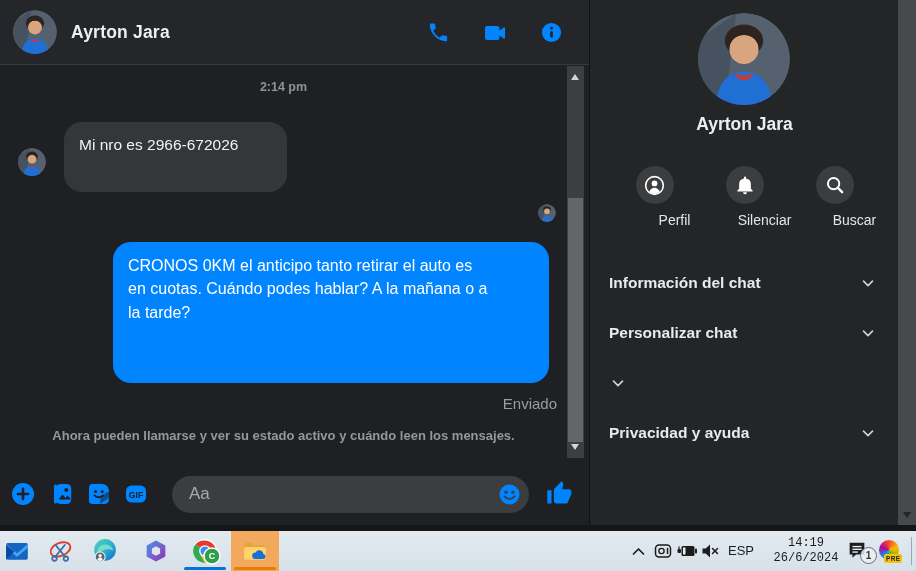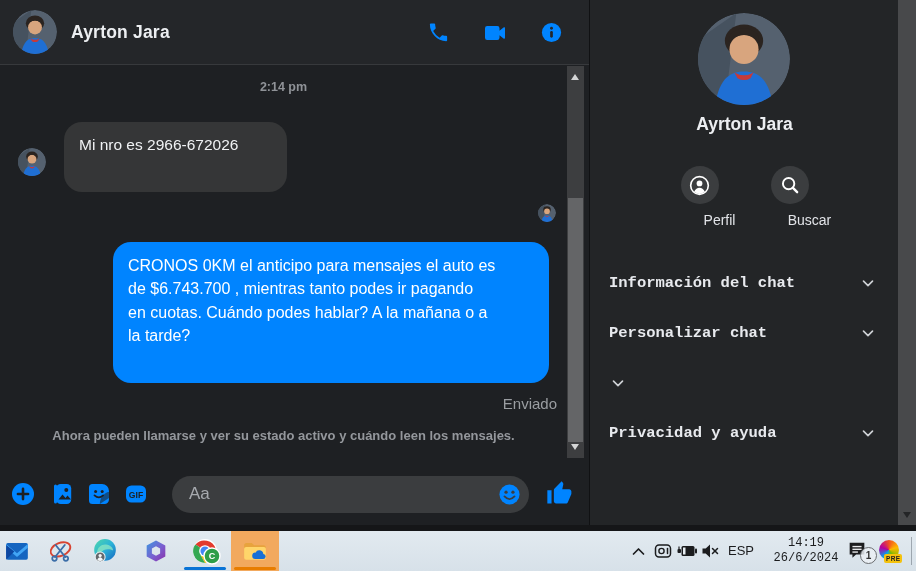--- a/index.html
+++ b/index.html
@@ -62,21 +62,21 @@
 
   
   .sidebar { position:absolute; left:589px; top:0; width:327px; height:531px; background:#232527; border-left:1px solid #101113; }
   .side-avatar { position:absolute; left:108px; top:13px; width:92px; height:92px; border-radius:50%; overflow:hidden; cursor:pointer; }
   .side-name { position:absolute; top:114px; left:0; width:309px; text-align:center;
     font-size:17.5px; font-weight:bold; color:#eceef1; }
   .side-actions { position:absolute; top:166px; left:0; width:309px; display:flex; justify-content:center; }
   .side-action { width:90px; display:flex; flex-direction:column; align-items:center; cursor:pointer; }
   .action-circle { width:38px; height:38px; border-radius:50%; background:#3b3d3f; display:flex; align-items:center; justify-content:center; }
   .action-label { margin-top:8px; font-size:14px; color:#e2e4e8;margin-left:40px; }
-  .side-menu { position:absolute; top:258px; left:0; width:309px;font-family:Liberation Mono, monospace; }
+  .side-menu { position:absolute; top:258px; left:0; width:309px; }
   .menu-item { height:50px; padding:0 22px 0 19px; display:flex; align-items:center; justify-content:space-between; cursor:pointer; border-radius:8px; }
   .menu-label { font-size:15.5px; font-weight:600; color:#e8eaee; }
 
   
   .sidebar-scrollbar { position:absolute; right:0; top:0; width:18px; height:525px; background:#48494b; cursor:pointer; }
   .sidebar-scrollbar .arrow { position:absolute; bottom:7px; left:4.5px; width:0; height:0;
     border-left:4.5px solid transparent; border-right:4.5px solid transparent; border-top:6px solid #242527; }
   .window-bottom { position:absolute; left:0; top:525px; width:916px; height:6px; background:#151618; }
 
   
@@ -215,22 +215,21 @@
           <div>Mi nro es 2966-672026</div>
         </div>
 
         <div class="seen-avatar">
           <svg viewBox="0 0 48 48" width="18" height="18">
               <use href="#avatar-man"></use>
             </svg>
         </div>
 
         <div class="bubble-out">
-          <div>CRONOS 0KM el anticipo para mensajes el auto es</div>
-          <div>de $6.743.700 , mientras tanto podes ir pagando</div>
+          <div>CRONOS 0KM el anticipo tanto retirar el auto es</div>
           <div>en cuotas. Cuándo podes hablar? A la mañana o a</div>
           <div>la tarde?</div>
         </div>
 
         <div class="sent-status">Enviado</div>
         <div class="system-notice">Ahora pueden llamarse y ver su estado activo y cuándo leen los mensajes.</div>
       </div>
 
       <div class="chat-scrollbar">
         <div class="sb-arrow-up"></div>
@@ -283,20 +282,28 @@
       <div class="side-name">Ayrton Jara</div>
 
       <div class="side-actions">
         <div class="side-action">
           <div class="action-circle">
             <svg viewBox="0 0 24 24" width="23" height="23">
                 <use href="#icon-person-circle"></use>
               </svg>
           </div>
           <div class="action-label">Perfil</div>
+        </div>
+        <div class="side-action">
+          <div class="action-circle">
+            <svg viewBox="0 0 24 24" width="22" height="22">
+                <use href="#icon-bell"></use>
+              </svg>
+          </div>
+          <div class="action-label">Silenciar</div>
         </div>
         <div class="side-action">
           <div class="action-circle">
             <svg viewBox="0 0 24 24" width="22" height="22">
                 <use href="#icon-search"></use>
               </svg>
           </div>
           <div class="action-label">Buscar</div>
         </div>
       </div>

